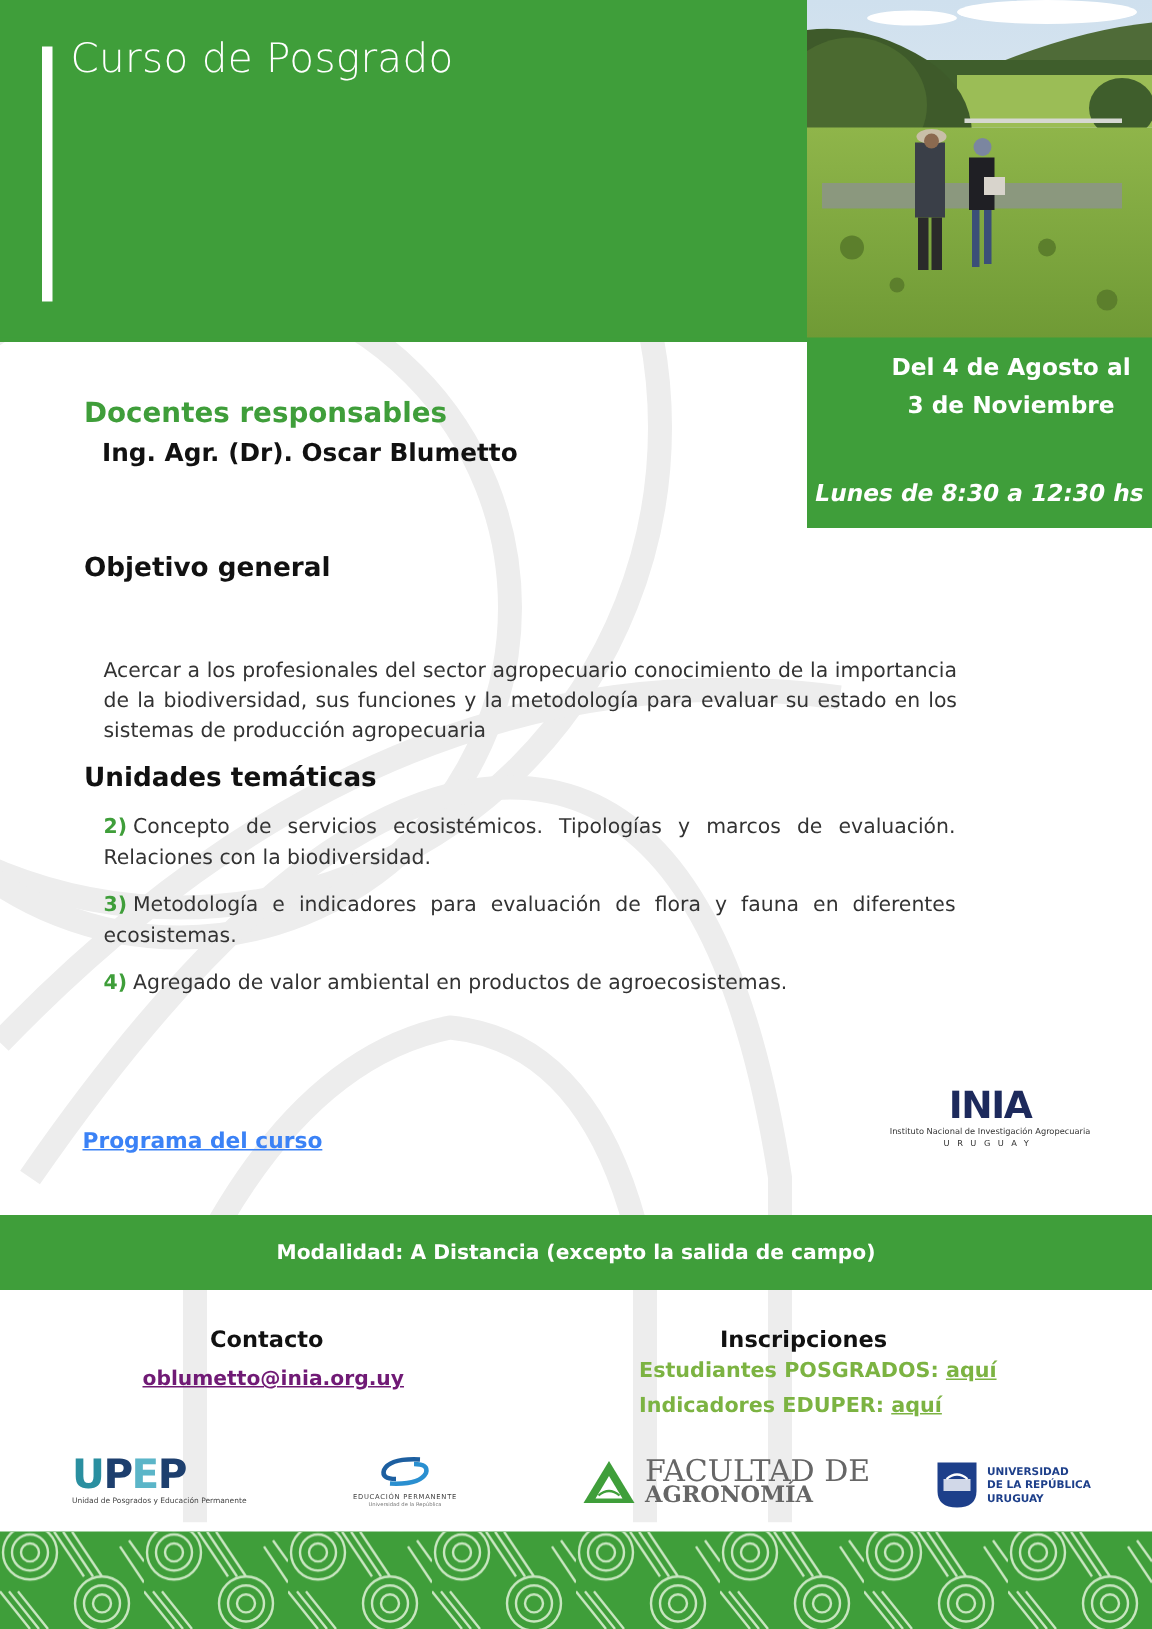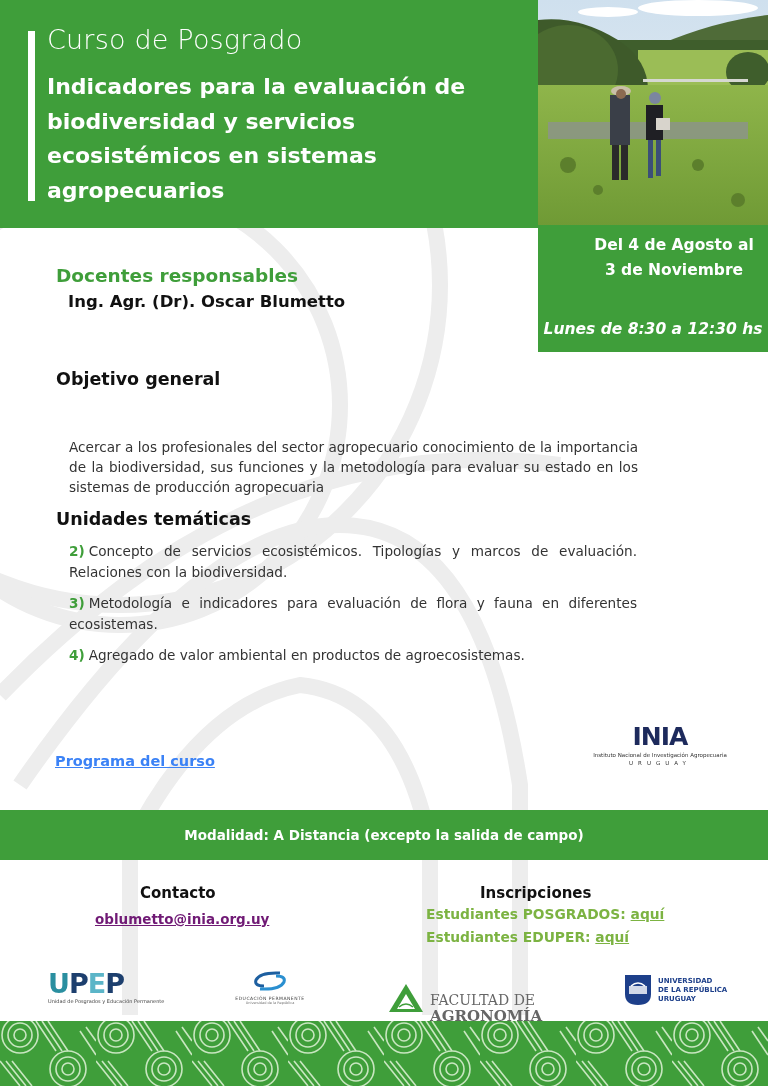--- a/index.html
+++ b/index.html
@@ -50,21 +50,21 @@
 
   .logo { position: absolute; top: 970px; }
   .upep { left: 48px; }
   .upep-mark { font-size: 27px; font-weight: 900; letter-spacing: -1px; line-height: 28px; }
   .upep-sub { font-size: 5px; color: #444; white-space: nowrap; }
   .edu { left: 225px; width: 90px; text-align: center; }
   .edu-sub { font-size: 4.5px; color: #444; letter-spacing: 0.5px; white-space: nowrap; }
   .edu-sub2 { font-size: 3.5px; color: #777; }
   .fagro { left: 388px; display: flex; align-items: center; gap: 6px; top: 972px; }
   .fagro-text { font-family: "DejaVu Serif", serif; color: #666666; line-height: 16px; }
-  .fagro-l1 { font-size: 14px; margin-top: 20px; }
+  .fagro-l1 { font-size: 20px; }
   .fagro-l2 { font-size: 15px; font-weight: bold; }
   .udelar { left: 624px; display: flex; align-items: center; gap: 6px; top: 974px; }
   .udelar-text { font-size: 7px; font-weight: bold; color: #1d3f8a; line-height: 9px; }
 
   .footer { position: absolute; left: 0; top: 1021px; width: 768px; height: 65px; background: #3f9e3a; overflow: hidden; z-index: 2; }
 </style>
 </head>
 <body>
 
 <svg class="watermark" viewBox="0 0 768 790" width="768" height="790">
@@ -73,21 +73,20 @@
     <circle cx="120" cy="180" r="220"></circle>
     <path d="M 20 560 Q 200 300 340 300 Q 480 300 520 560 L 520 790"></path>
     <path d="M 130 790 L 130 620 Q 200 480 300 460 Q 400 470 430 620 L 430 790"></path>
     <path d="M 0 470 Q 260 200 560 240"></path>
   </g>
 </svg>
 
 <div class="header">
   <div class="header-bar"></div>
   <div class="kicker">Curso de Posgrado</div>
-  <div class="title">Indicadores para la evaluación de biodiversidad y servicios ecosistémicos en sistemas agropecuarios</div>
 </div>
 
 <div class="photo">
   <svg width="230" height="226" viewBox="0 0 230 226">
     <defs>
       <linearGradient id="sky" x1="0" y1="0" x2="0" y2="1">
         <stop offset="0" stop-color="#cfe0ee"></stop>
         <stop offset="1" stop-color="#e9eef2"></stop>
       </linearGradient>
       <linearGradient id="grass" x1="0" y1="0" x2="0" y2="1">
@@ -161,21 +160,21 @@
   <div class="modality">Modalidad: A Distancia (excepto la salida de campo)</div>
 
   <div class="contact-h">Contacto</div>
   <a class="contact-email">oblumetto@inia.org.uy</a>
 
   <div class="insc-h">Inscripciones</div>
   <div class="insc-line" style="top:906px">
     <span>Estudiantes POSGRADOS: </span><a>aquí</a>
   </div>
   <div class="insc-line" style="top:929px">
-    <span>Estudiantes EDUPER: </span><a>aquí</a>
+    <span>Indicadores EDUPER: </span><a>aquí</a>
   </div>
 
   <div class="logo upep">
     <div class="upep-mark">
       <span style="color:#2a8fa0">U</span><span style="color:#1d3f6e">P</span><span style="color:#5bb5c8">E</span><span style="color:#1d3f6e">P</span>
     </div>
     <div class="upep-sub">Unidad de Posgrados y Educación Permanente</div>
   </div>
 
   <div class="logo edu">

